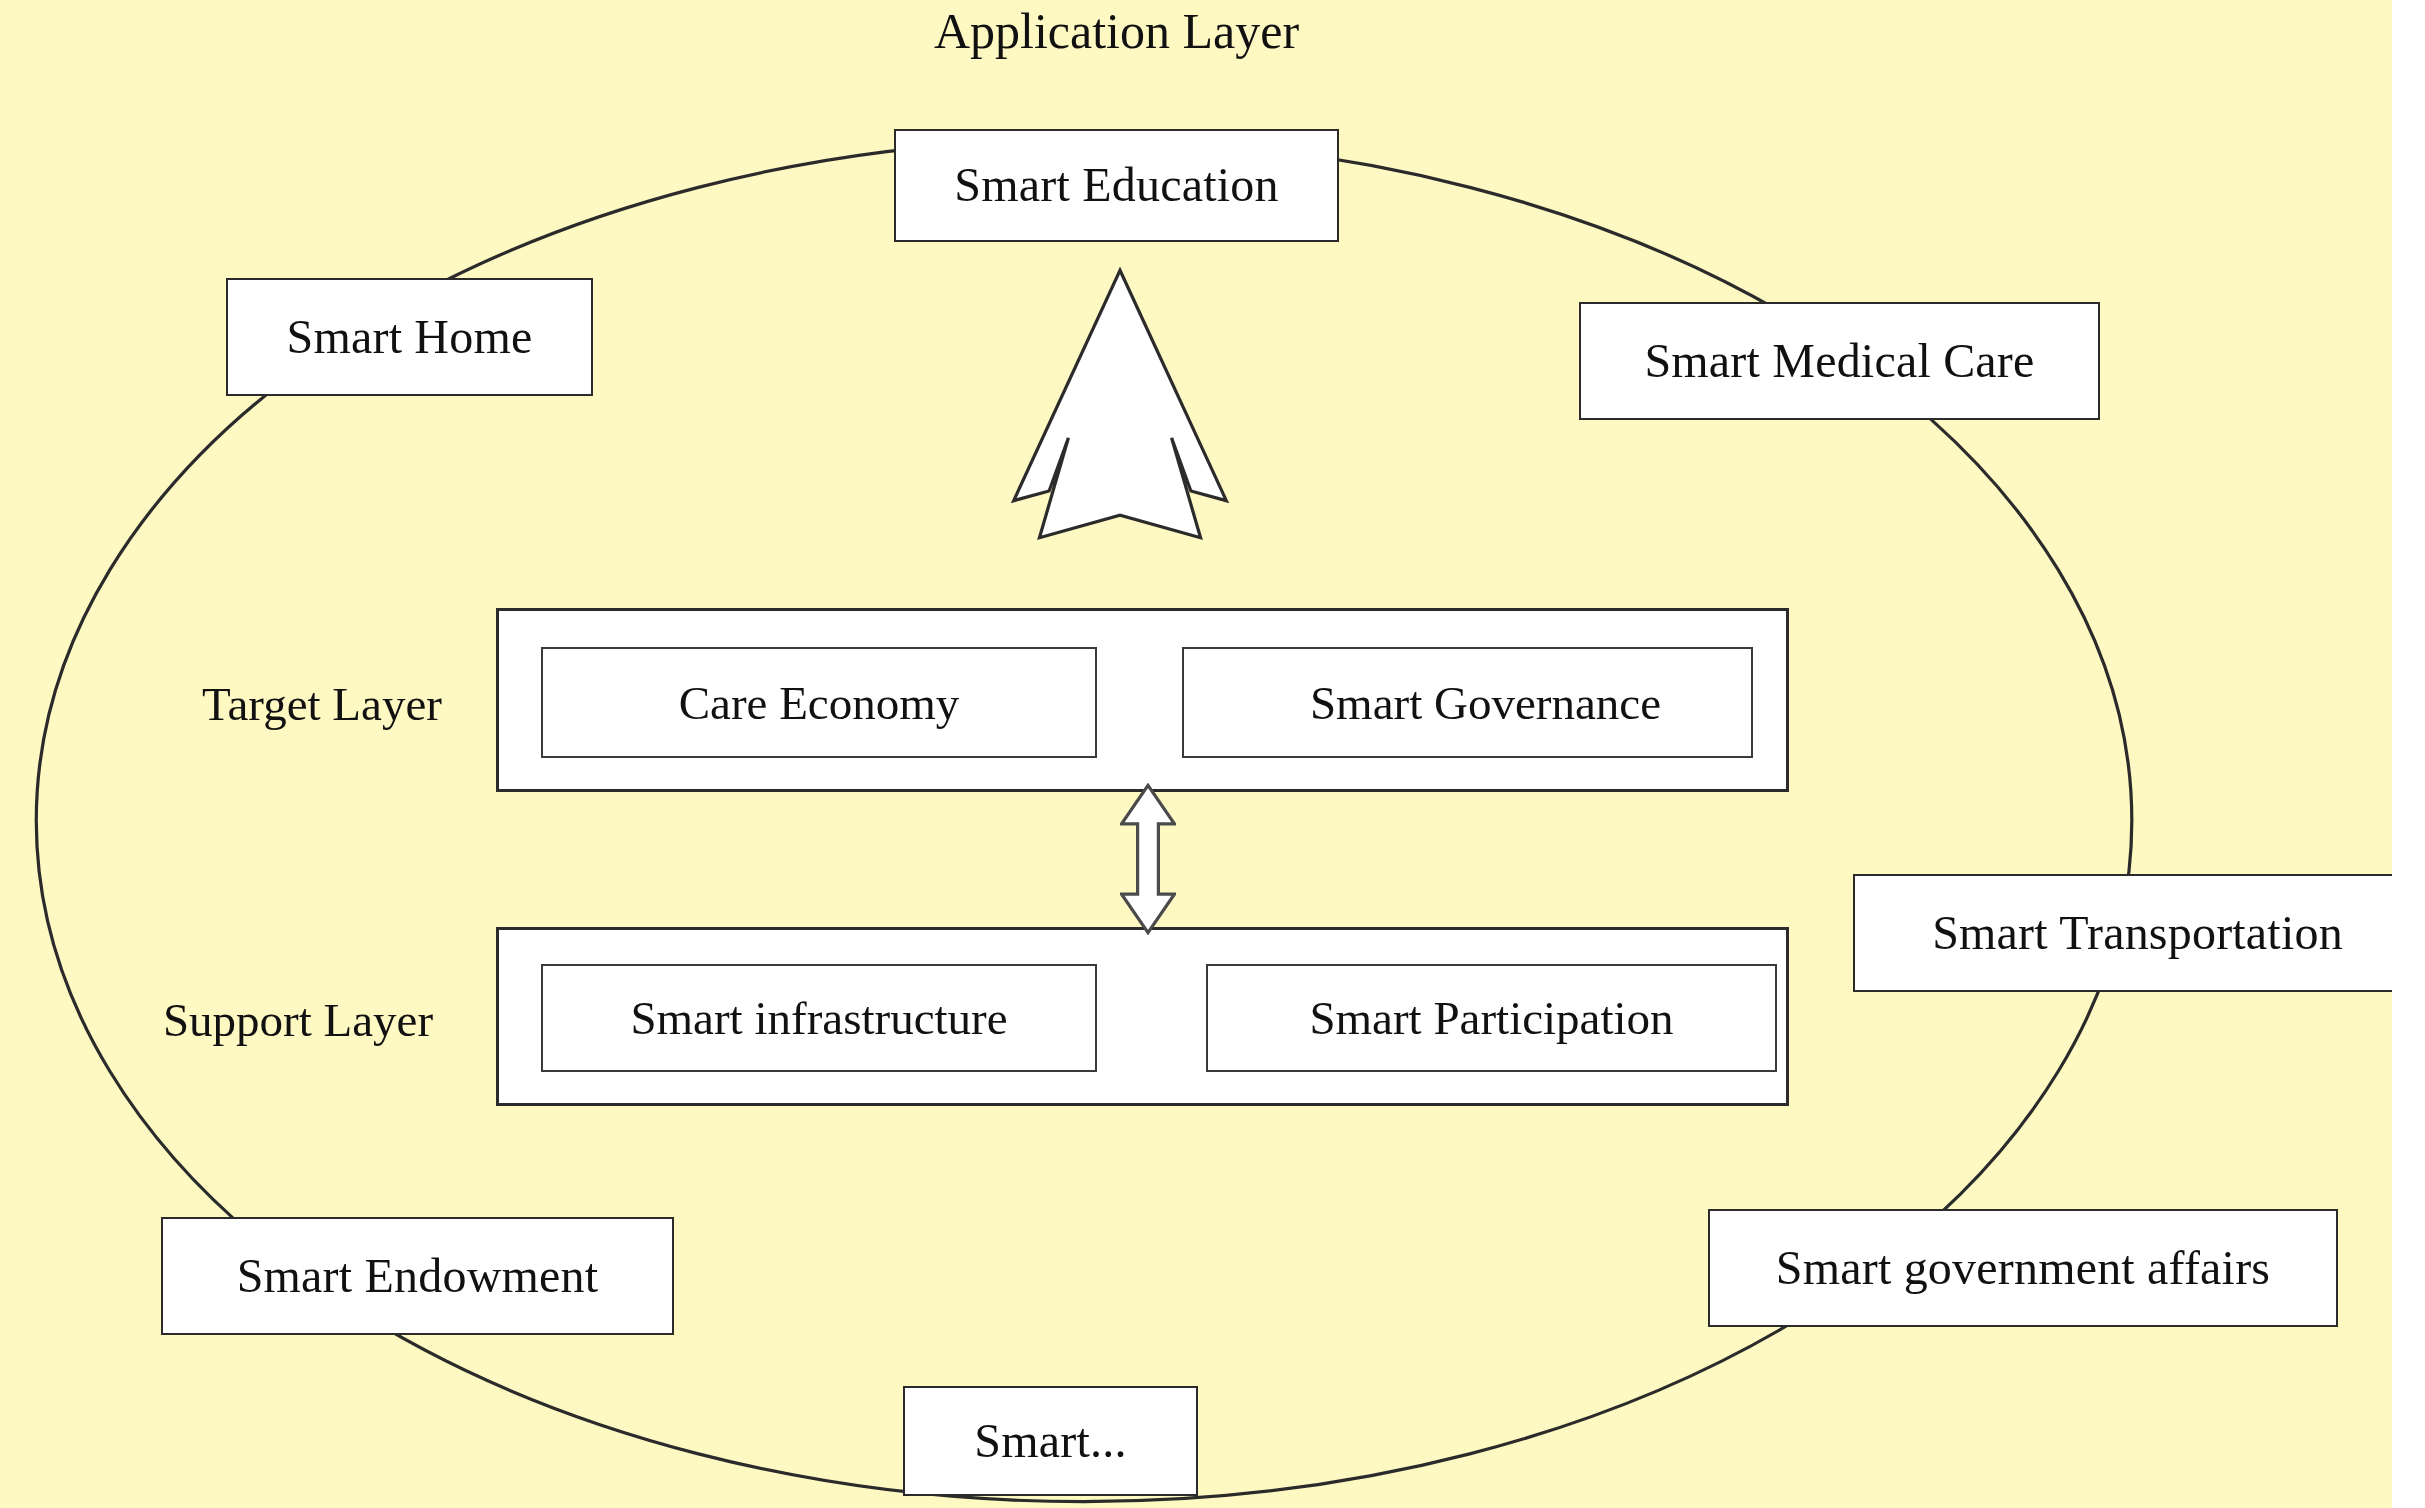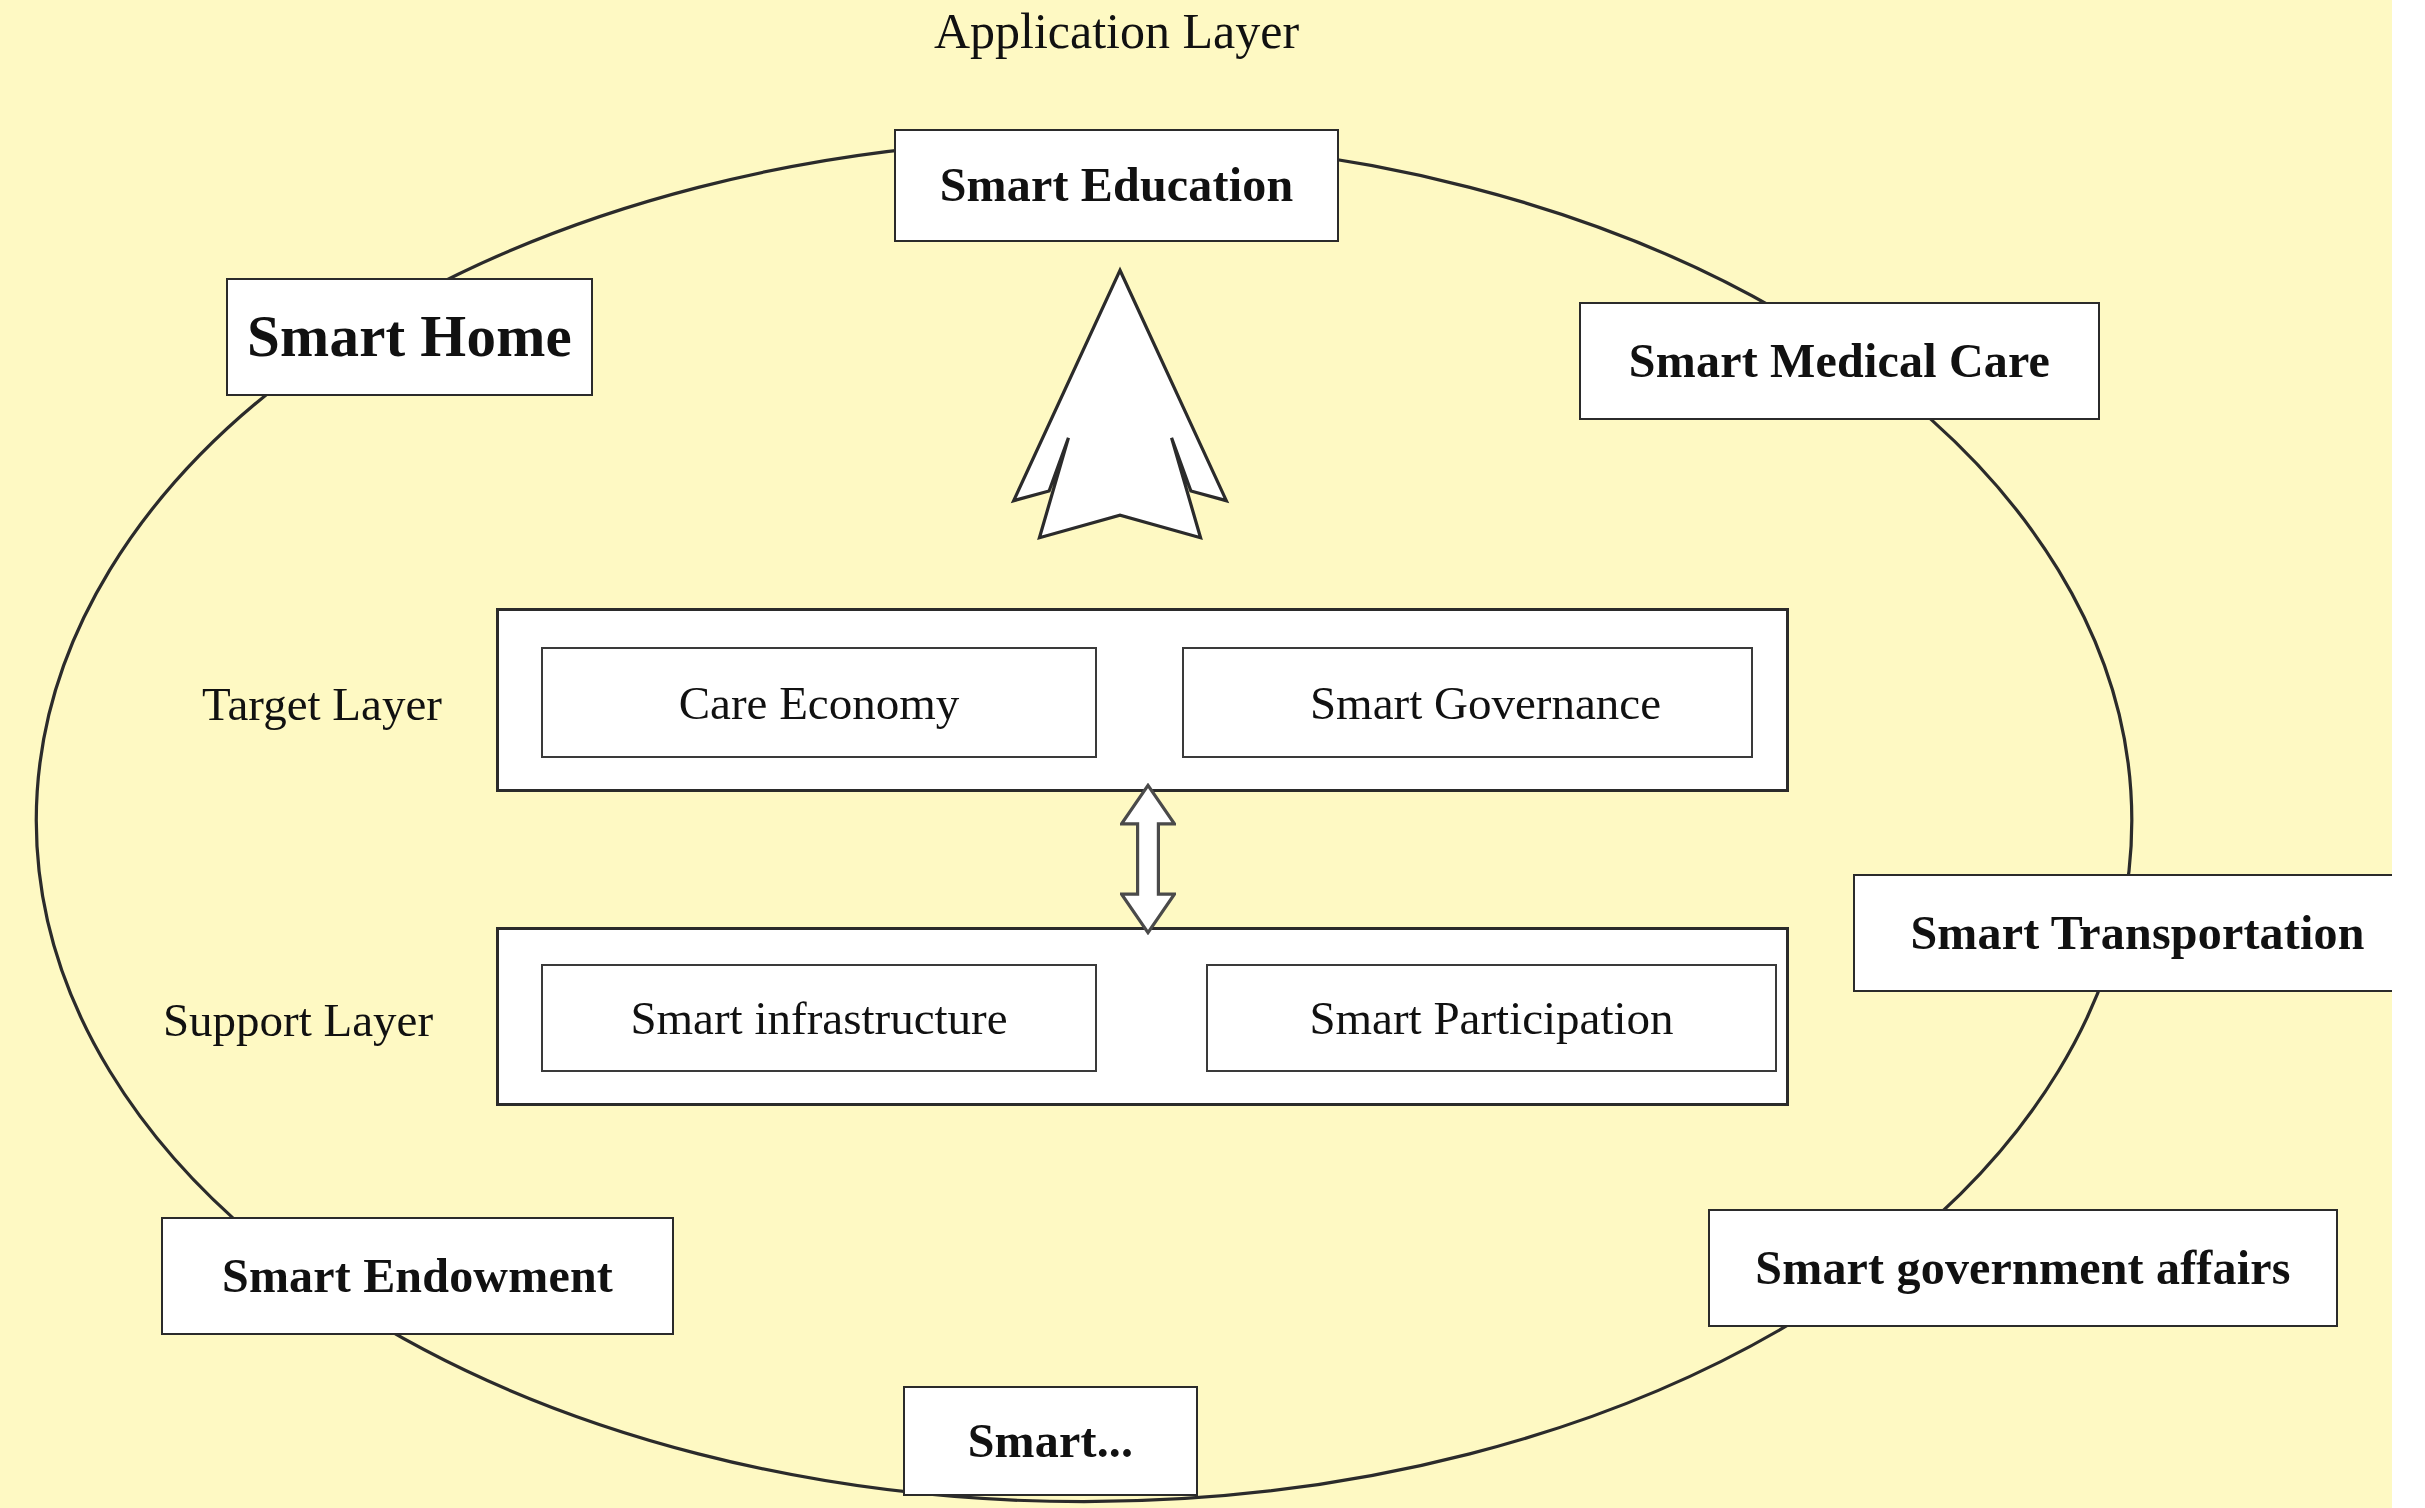--- a/index.html
+++ b/index.html
@@ -32,27 +32,27 @@
     display: flex;
     align-items: center;
     justify-content: center;
     text-align: center;
     line-height: 1.05;
     z-index: 5;
   }
   .node-label {
     display: block;
     white-space: nowrap;
-    font-weight: 700;
+    font-weight: 400;
     letter-spacing: 0.2px;
   }
 
   
   #box-education { left: 894px; top: 129px;  width: 445px; height: 113px; font-size: 48px; }
-  #box-home      { left: 226px;  top: 278px;  width: 367px; height: 118px; font-size: 59px; }
+  #box-home      { left: 226px;  top: 278px;  width: 367px; height: 118px; font-size: 48px; }
   #box-medical   { left: 1579px; top: 302px;  width: 521px; height: 118px; font-size: 48px; }
   #box-transport { left: 1853px; top: 874px; width: 569px; height: 118px; font-size: 48px; }
   #box-govaffairs{ left: 1708px; top: 1209px; width: 630px; height: 118px; font-size: 48px; }
   #box-endowment { left: 161px;  top: 1217px; width: 513px; height: 118px; font-size: 48px; }
   #box-etc       { left: 903px; top: 1386px; width: 295px; height: 110px; font-size: 48px; }
 
   
   #title-application {
     position: absolute;
     left: 894px;

